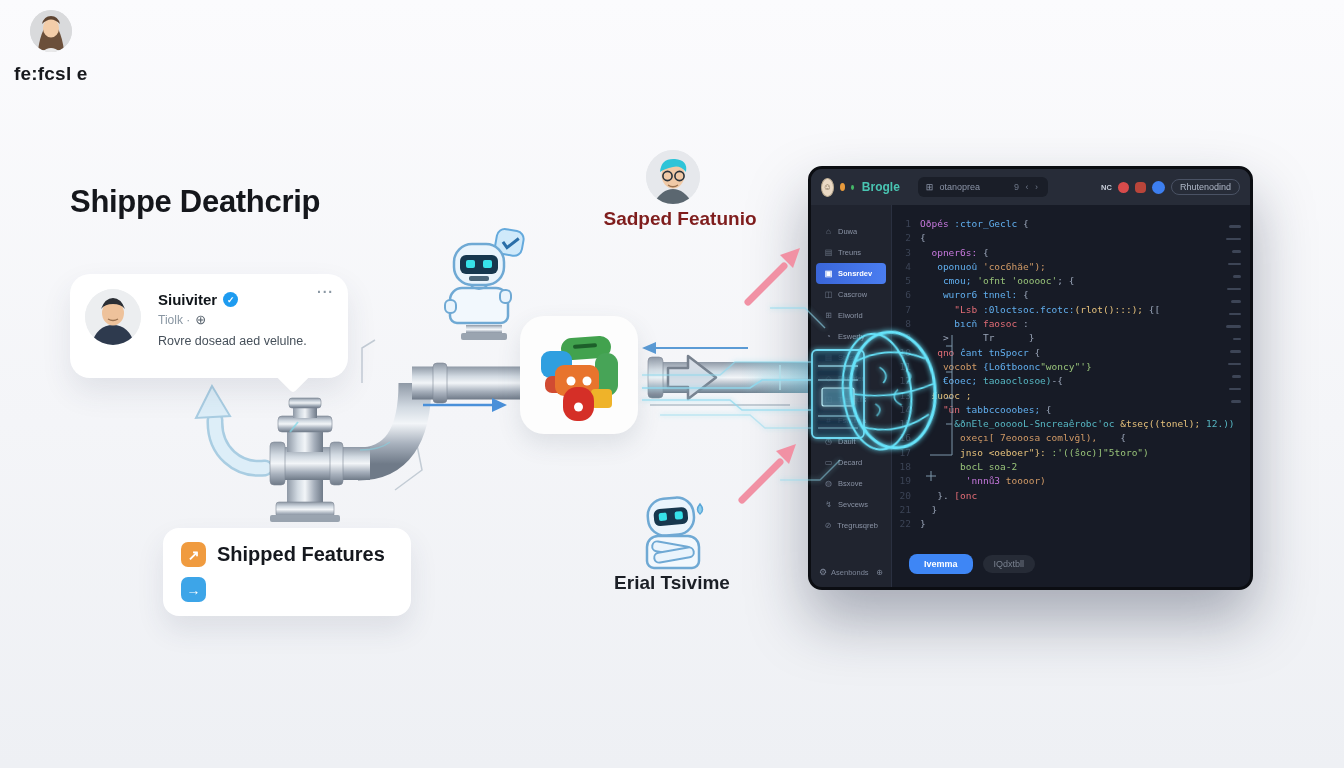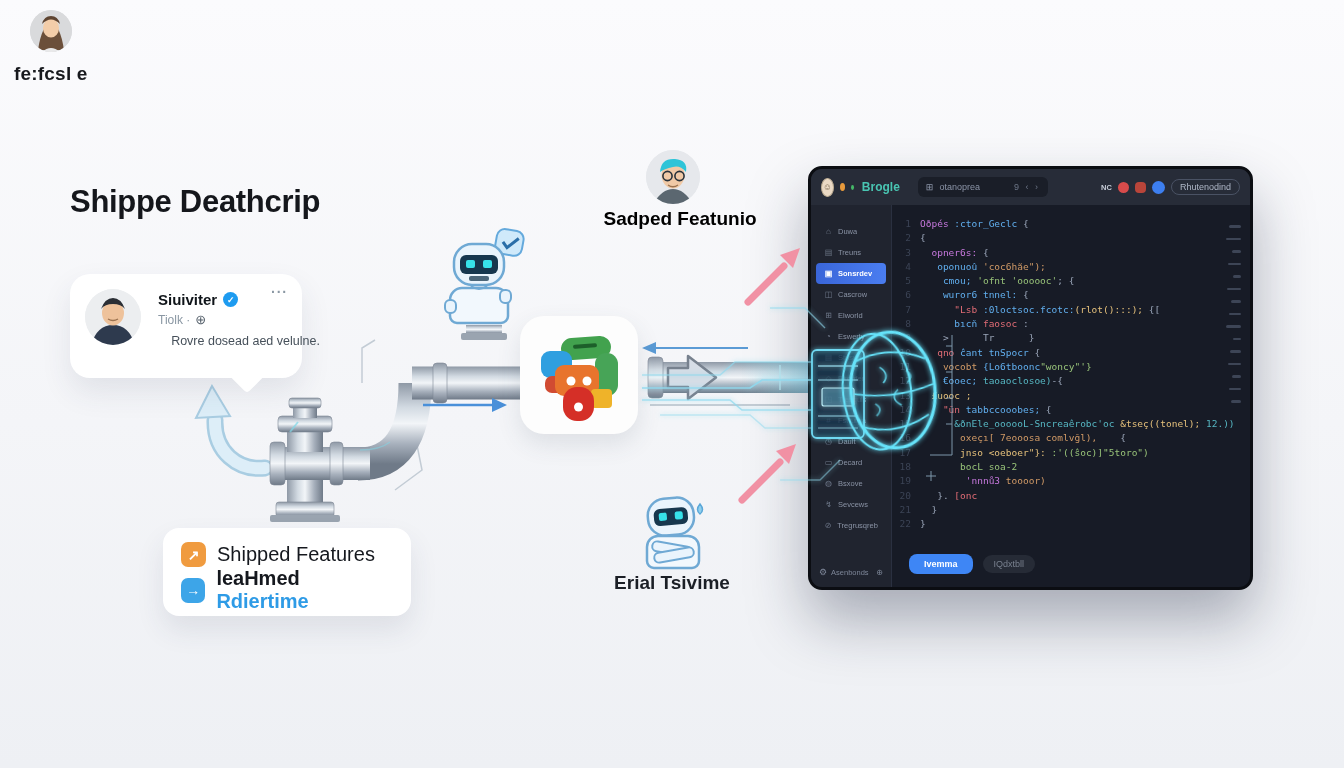--- a/index.html
+++ b/index.html
@@ -9,49 +9,49 @@
   .abs{position:absolute;flex-direction:column;}
 
   
   .brand{left:14px;top:10px;display:flex;align-items:center;gap:11px;z-index:8;}
   .brand-avatar{width:42px;height:42px;border-radius:50%;overflow:hidden;background:#d9dadc;}
   .brand-text{font-size:19px;font-weight:700;letter-spacing:.2px;color:#17191d;}
 
   .headline{left:70px;top:184px;font-size:31px;font-weight:800;letter-spacing:-.3px;color:#15171c;z-index:8;}
 
   
-  .tweet{left:70px;top:274px;width:232px;height:104px;background:#fff;border-radius:20px;
-         box-shadow:0 14px 30px rgba(50,60,85,.10);z-index:4;text-align:center;}
+  .tweet{left:70px;top:274px;width:278px;height:104px;background:#fff;border-radius:20px;
+         box-shadow:0 14px 30px rgba(50,60,85,.10);z-index:4;}
   .tweet-tail{position:absolute;right:42px;bottom:-10px;width:26px;height:26px;background:#fff;
               transform:rotate(45deg);border-radius:4px;}
   .tweet-avatar{position:absolute;left:15px;top:15px;width:56px;height:56px;border-radius:50%;overflow:hidden;background:#eceef0;}
   .tweet-name-row{position:absolute;left:88px;top:17px;display:flex;align-items:center;gap:6px;}
   .tweet-name{font-size:15px;font-weight:800;color:#0f1419;}
   .verified{width:15px;height:15px;border-radius:50%;background:#1d9bf0;color:#fff;font-size:9px;
             display:flex;align-items:center;justify-content:center;font-weight:700;}
   .tweet-menu{position:absolute;right:14px;top:10px;color:#8a97a3;font-size:14px;font-weight:700;letter-spacing:1px;}
   .tweet-meta{position:absolute;left:88px;top:38px;font-size:12px;color:#8a97a3;display:flex;gap:5px;align-items:center;}
   .globe{color:#55606b;font-size:13px;}
   .tweet-body{position:absolute;left:88px;top:60px;width:175px;font-size:12.5px;color:#46505a;}
 
   
   .persona-avatar{left:646px;top:150px;width:54px;height:54px;border-radius:50%;overflow:hidden;background:#e6e8ec;z-index:4;}
-  .persona-label{left:590px;top:208px;width:180px;text-align:center;font-size:19px;font-weight:600;color:#000000;z-index:4;}
+  .persona-label{left:590px;top:208px;width:180px;text-align:center;font-size:19px;font-weight:600;color:#7f1d1d;z-index:4;}
   .robot2-label{left:592px;top:572px;width:160px;text-align:center;font-size:19px;font-weight:600;color:#1b1f26;z-index:4;}
 
   
   .feat-card{left:163px;top:528px;width:248px;height:88px;background:#fff;border-radius:16px;
              box-shadow:0 14px 28px rgba(50,60,85,.10);z-index:4;padding:14px 18px;box-sizing:border-box;
              display:flex;flex-direction:column;justify-content:space-between;}
   .feat-row{display:flex;align-items:center;gap:11px;}
   .feat-ic{width:25px;height:25px;border-radius:7px;color:#fff;font-size:14px;font-weight:700;
            display:flex;align-items:center;justify-content:center;}
   .feat-ic.orange{background:#f09b3f;}
   .feat-ic.blue{background:#3da5e8;}
-  .feat-text{font-size:20px;font-weight:400;color:#15181e;}
+  .feat-text{font-size:20px;font-weight:700;color:#15181e;}
   .feat-text2{font-size:20px;font-weight:600;color:#15181e;}
   .feat-accent{color:#2e9be6;}
 
   
   .slack{left:520px;top:316px;width:118px;height:118px;background:#fdfdfd;border-radius:24px;
          box-shadow:0 10px 24px rgba(60,70,90,.12);z-index:3;display:flex;align-items:center;justify-content:center;}
 
   
   .editor{left:808px;top:166px;width:445px;height:424px;background:#171b26;border-radius:14px;
           border:3px solid #0b0d12;box-sizing:border-box;z-index:5;overflow:hidden;
@@ -295,21 +295,20 @@
 </div>
 <div class="abs robot2-label">Erial Tsivime</div>
 
 <div class="abs feat-card">
   <div class="feat-row">
     <span class="feat-ic orange">↗</span>
     <span class="feat-text">Shipped Features</span>
   </div>
   <div class="feat-row">
     <span class="feat-ic blue">→</span>
-    <span class="feat-text2"><span>leaHmed </span><span class="feat-accent">Rdiertime</span></span>
   </div>
 </div>
 
 <div class="abs editor">
   <div class="titlebar">
     <div class="tb-avatar">☺</div>
     <div class="dot dot-orange"></div>
     <div class="dot dot-green"></div>
     <div class="tb-app">Brogle</div>
     <div class="tb-search">

